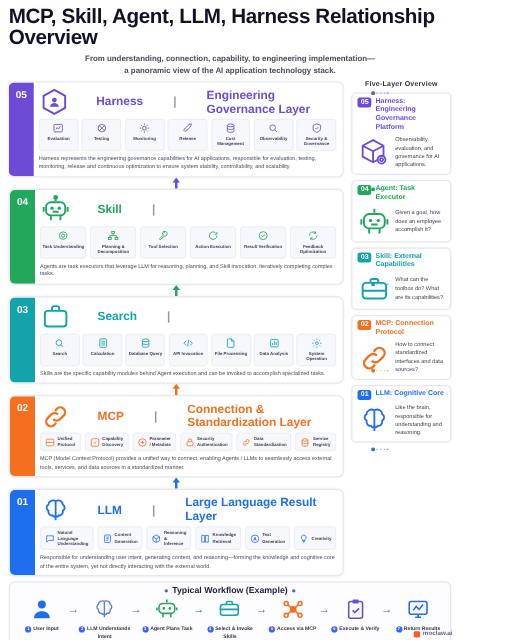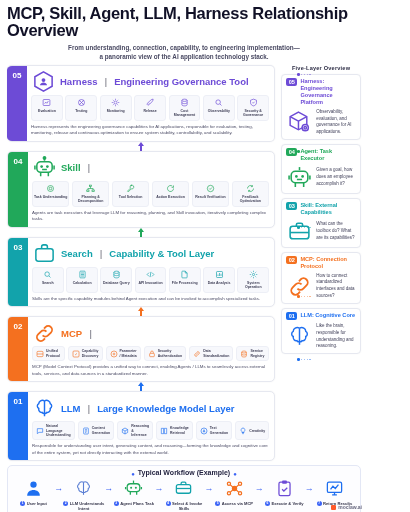--- a/index.html
+++ b/index.html
@@ -21,21 +21,21 @@
   .right-col { width:99px; display:flex; flex-direction:column; }
 
   .rc-title { font-size:5.6px; font-weight:bold; text-align:center; color:#2d2d45; margin-bottom:3px; letter-spacing:.2px;}
 
   
   .layer { display:flex; border-radius:5px; background:#fff; border:1px solid #e6e8f0;
            box-shadow:0 0 2px rgba(0,0,0,.05); overflow:hidden; }
   .badge { width:20px; flex:0 0 20px; display:flex; align-items:flex-start; justify-content:center;
            padding-top:5px; font-size:8px; font-weight:bold; color:#fff; }
   .lbody { flex:1; padding:4px 5px 4px 4px; }
-  .lhead { display:flex; align-items:center; gap:5px; }
+  .lhead { display:flex; align-items:center; gap:22px; }
   .lmark { width:24px; height:24px; flex:0 0 24px; display:flex; align-items:center; justify-content:center; }
   .lname { font-size:9.5px; font-weight:bold; }
   .lsep { font-size:9.5px; font-weight:bold; opacity:.45; margin:0 2px; }
   .lsub { font-size:9.5px; font-weight:bold; }
   .chips { display:flex; gap:2.5px; margin-top:1px; }
   .chip { flex:1; background:#f7f8fc; border:1px solid #edeff6; border-radius:3px;
           padding:2.5px 1px 2px; text-align:center; }
   .chip .ci { height:9px; display:flex; align-items:center; justify-content:center; }
   .chip .ct { font-size:3.5px; line-height:1.25; color:#3d3d55; margin-top:1.5px; font-weight:600; }
   .ldesc { font-size:4.4px; line-height:1.5; color:#4c4c66; margin-top:3px; }
@@ -97,21 +97,21 @@
           <div class="lhead">
             <span class="lmark">
               <svg width="23" height="23" viewBox="0 0 24 24" fill="none" stroke="#6d4bd6" stroke-width="1.6">
                 <path d="M12 2 21 7v10l-9 5-9-5V7z"></path>
                   <circle cx="12" cy="10.5" r="2" fill="#6d4bd6" stroke="none"></circle>
                 <path d="M8.2 16c.6-2 2-3 3.8-3s3.2 1 3.8 3z" fill="#6d4bd6" stroke="none"></path>
               </svg>
             </span>
             <span class="lname" style="color:#6d4bd6">Harness</span>
             <span class="lsep">|</span>
-            <span class="lsub" style="color:#6d4bd6">Engineering Governance Tool</span>
+            <span class="lsub" style="color:#6d4bd6">Engineering Governance Layer</span>
           </div>
           <div class="chips">
             <div class="chip">
               <span class="ci">
                   <svg width="9" height="9" viewBox="0 0 24 24" fill="none" stroke="#6d4bd6" stroke-width="1.8">
                     <rect x="3" y="4" width="18" height="16" rx="2"></rect>
                     <path d="M7 15l3-4 3 3 4-6"></path>
                   </svg>
                 </span>
               <div class="ct">Evaluation</div>
@@ -272,21 +272,20 @@
         <div class="lbody">
           <div class="lhead">
             <span class="lmark">
               <svg width="23" height="23" viewBox="0 0 24 24" fill="none" stroke="#12a3ab" stroke-width="1.6">
                 <rect x="3" y="7" width="18" height="13" rx="2.5"></rect>
                   <path d="M9 7V5a2 2 0 012-2h2a2 2 0 012 2v2"></path>
               </svg>
             </span>
             <span class="lname" style="color:#12a3ab">Search</span>
             <span class="lsep">|</span>
-            <span class="lsub" style="color:#12a3ab">Capability &amp; Tool Layer</span>
           </div>
           <div class="chips">
             <div class="chip">
               <span class="ci">
                   <svg width="9" height="9" viewBox="0 0 24 24" fill="none" stroke="#12a3ab" stroke-width="1.8">
                     <circle cx="11" cy="11" r="6"></circle>
                     <path d="M16 16l4 4"></path>
                   </svg>
                 </span>
               <div class="ct">Search</div>
@@ -361,20 +360,21 @@
         <div class="lbody">
           <div class="lhead">
             <span class="lmark">
               <svg width="23" height="23" viewBox="0 0 24 24" fill="none" stroke="#f4701f" stroke-width="1.9">
                 <path d="M10 14a4 4 0 005.7 0l3-3a4 4 0 00-5.7-5.7L11.5 7"></path>
                 <path d="M14 10a4 4 0 00-5.7 0l-3 3a4 4 0 005.7 5.7L12.5 17"></path>
               </svg>
             </span>
             <span class="lname" style="color:#f4701f">MCP</span>
             <span class="lsep">|</span>
+            <span class="lsub" style="color:#f4701f">Connection &amp; Standardization Layer</span>
           </div>
           <div class="chips" style="gap:3px;">
             <div class="chip" style="display:flex;align-items:center;gap:2px;text-align:left;padding:2px 3px;">
               <span class="ci" style="height:8px;">
                   <svg width="8" height="8" viewBox="0 0 24 24" fill="none" stroke="#f4701f" stroke-width="1.9">
                     <rect x="3" y="4" width="18" height="16" rx="3"></rect>
                     <path d="M3 12h18"></path>
                   </svg>
                 </span>
               <div class="ct" style="margin:0;">Unified Protocol</div>
@@ -442,21 +442,21 @@
           <div class="lhead">
             <span class="lmark">
               <svg width="23" height="23" viewBox="0 0 24 24" fill="none" stroke="#1e6ff0" stroke-width="1.5">
                 <path d="M12 4v16"></path>
                 <path d="M12 4c-3-1.5-6 .5-6 3 -2 1-2 4 0 5 -.5 2.5 1.5 4.5 3.5 4 .7 1.5 2.5 1.5 2.5 0"></path>
                 <path d="M12 4c3-1.5 6 .5 6 3 2 1 2 4 0 5 .5 2.5-1.5 4.5-3.5 4-.7 1.5-2.5 1.5-2.5 0"></path>
               </svg>
             </span>
             <span class="lname" style="color:#1e6ff0">LLM</span>
             <span class="lsep">|</span>
-            <span class="lsub" style="color:#1e6ff0">Large Knowledge Model Layer</span>
+            <span class="lsub" style="color:#1e6ff0">Large Language Result Layer</span>
           </div>
           <div class="chips" style="gap:3px;">
             <div class="chip" style="display:flex;align-items:center;gap:2px;text-align:left;padding:2px 3px;">
               <span class="ci" style="height:8px;">
                   <svg width="8" height="8" viewBox="0 0 24 24" fill="none" stroke="#1e6ff0" stroke-width="1.9">
                     <path d="M4 5h16v11H9l-5 4z"></path>
                   </svg>
                 </span>
               <div class="ct" style="margin:0;">Natural Language Understanding</div>
             </div>

